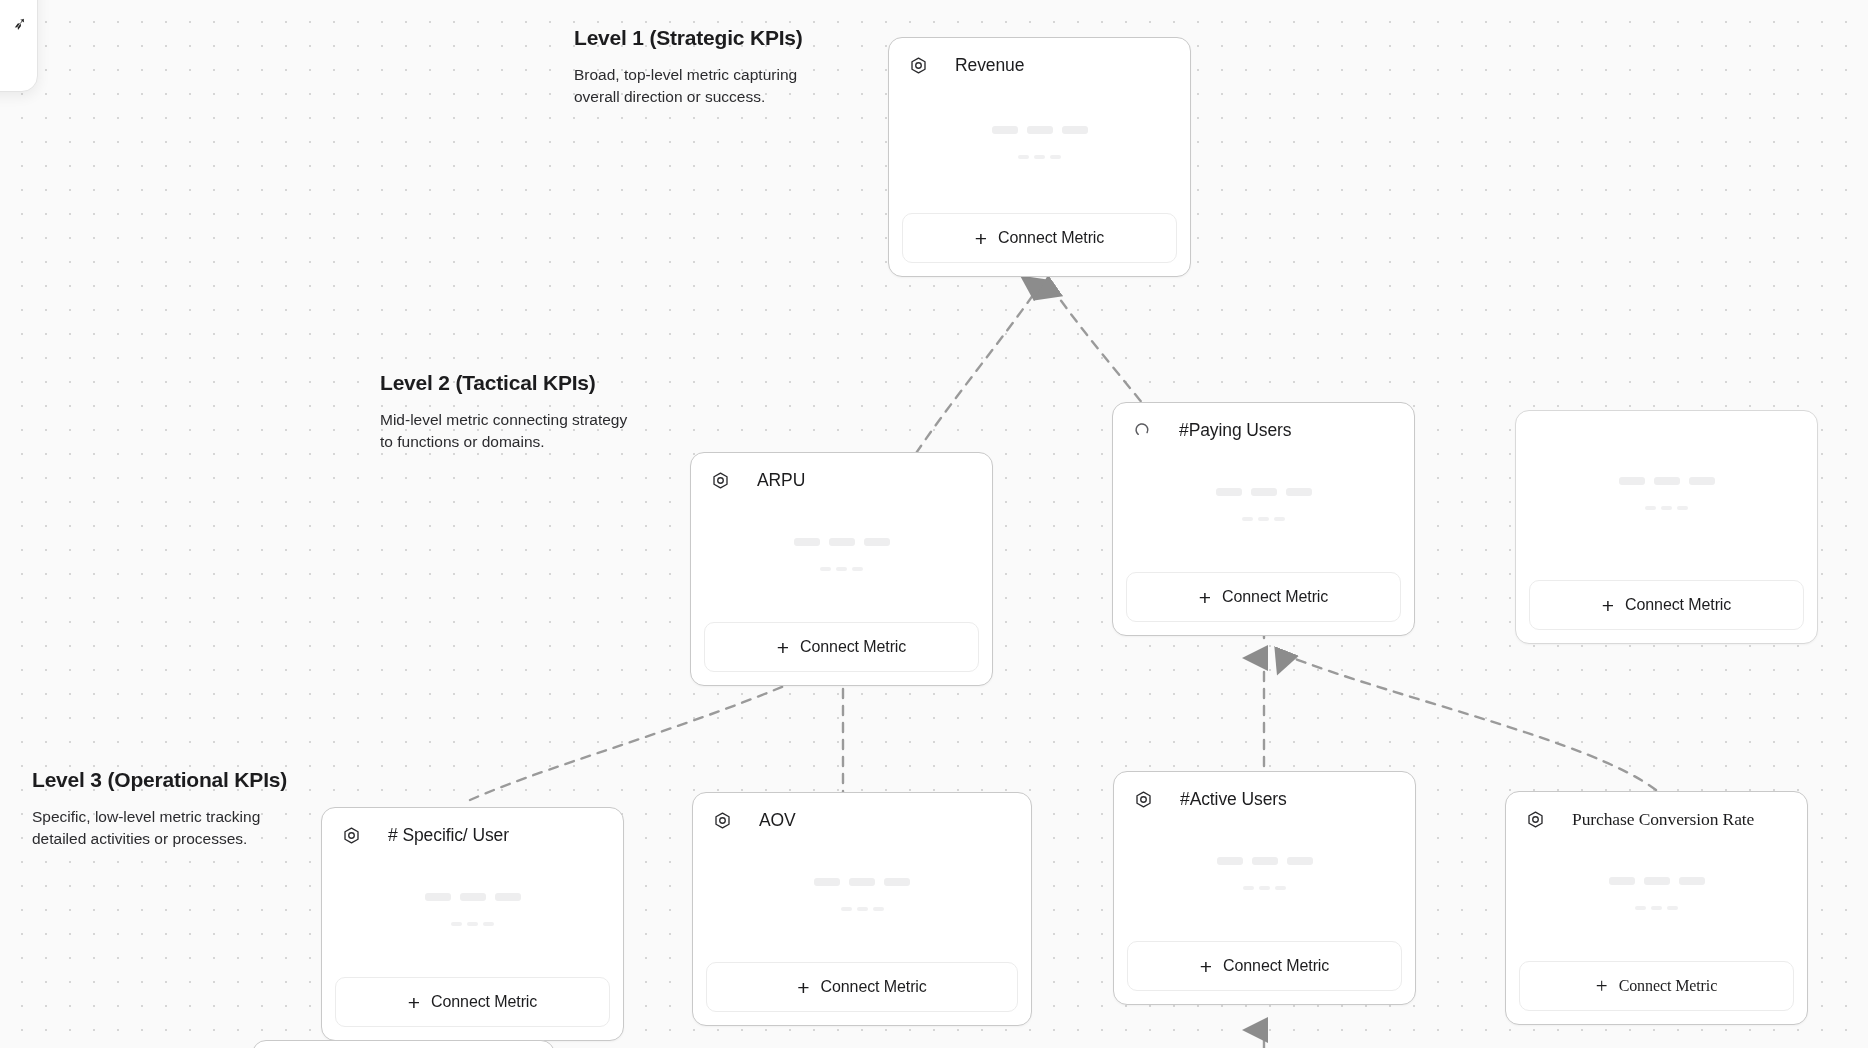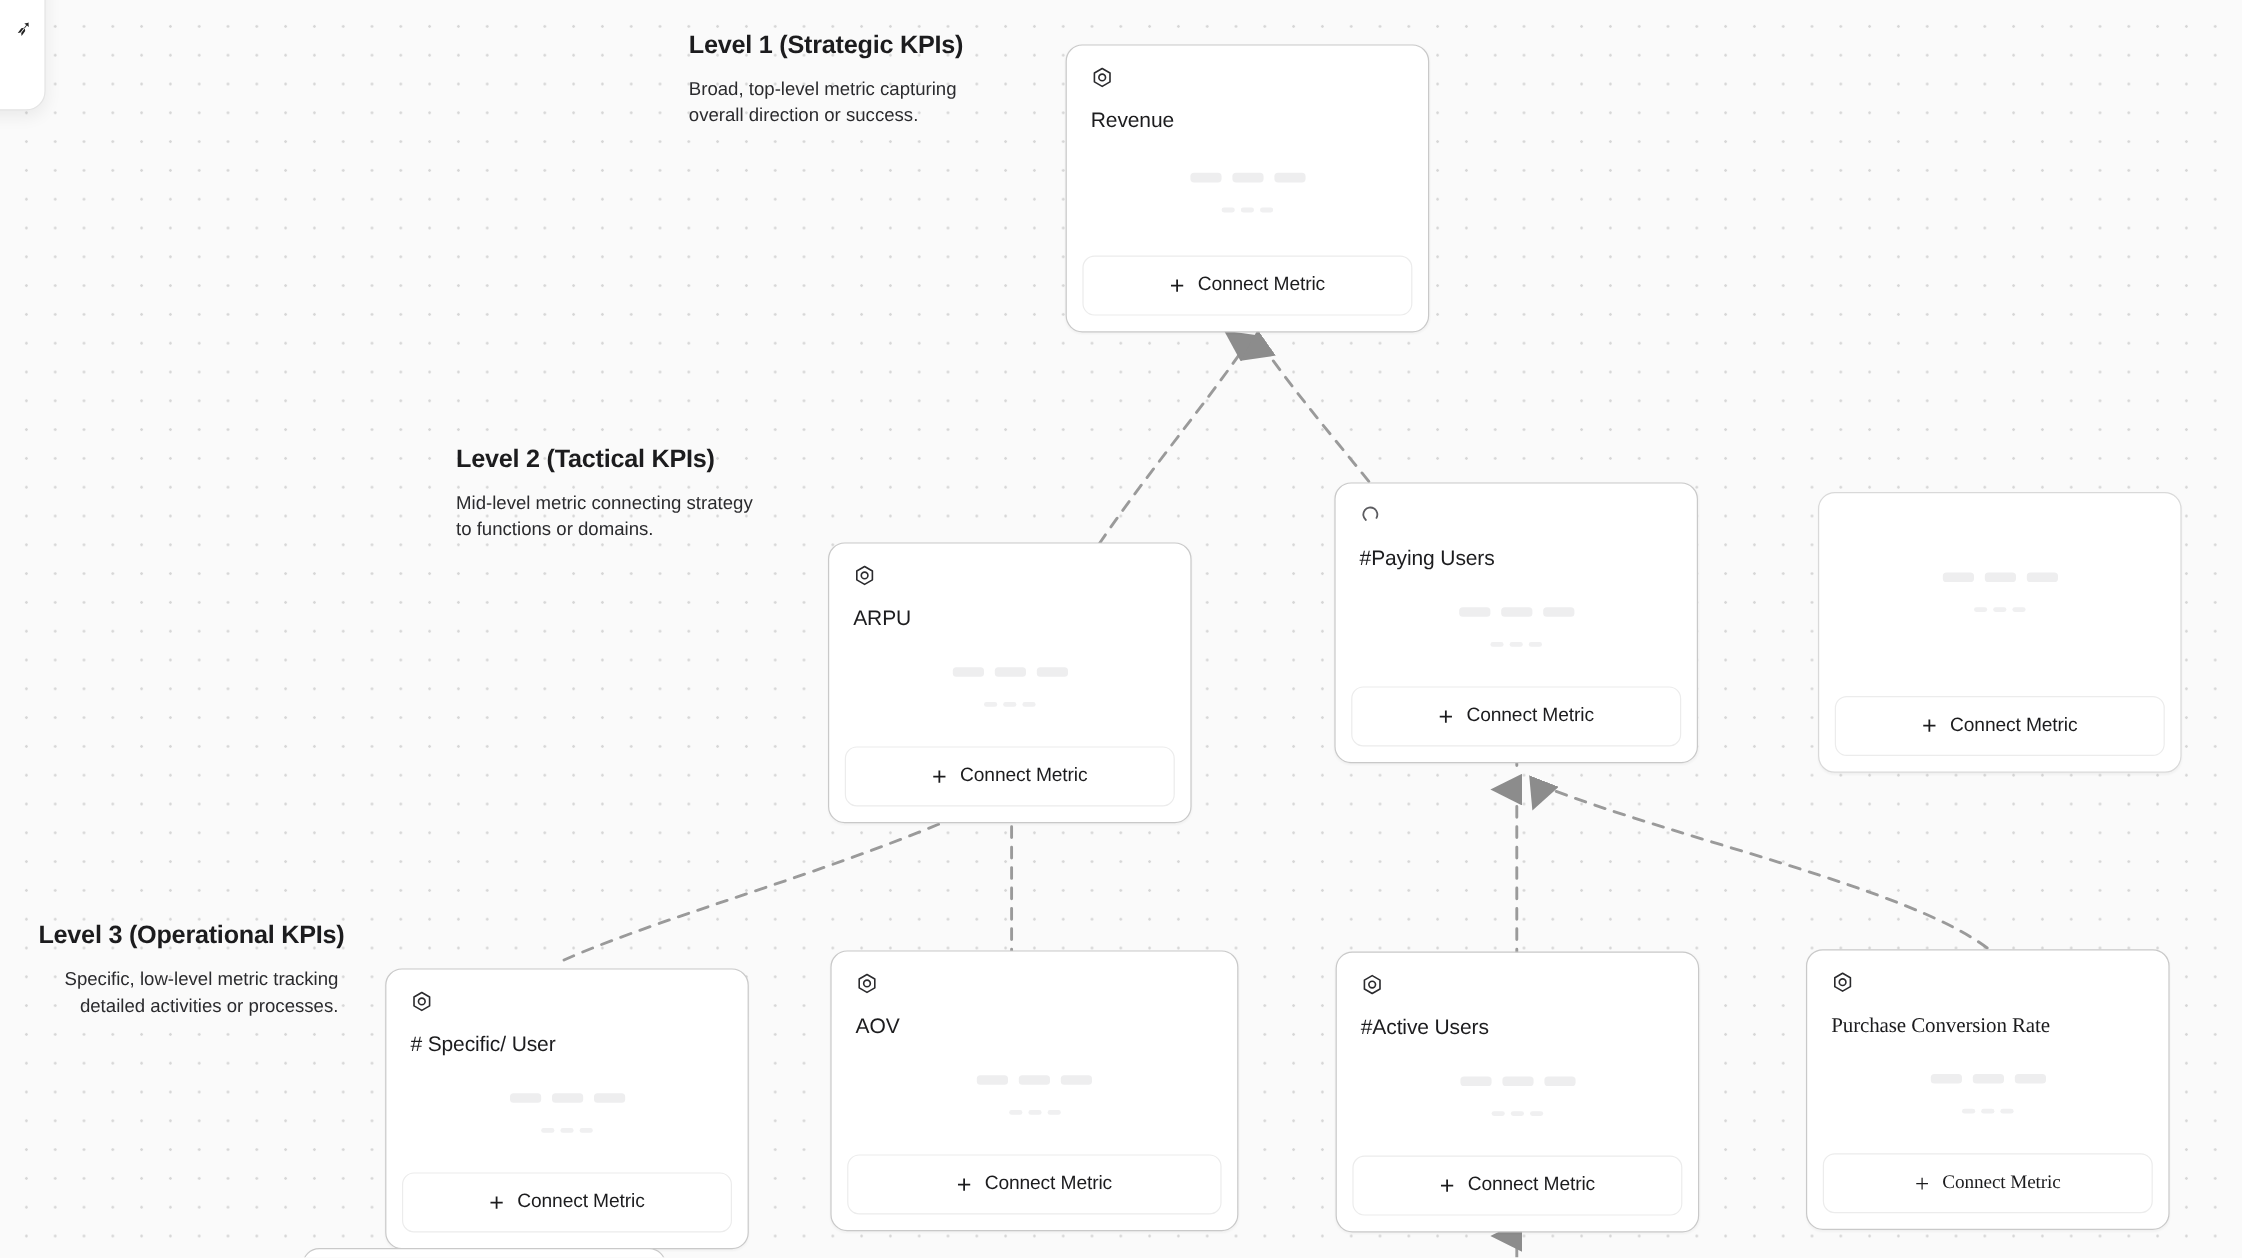--- a/index.html
+++ b/index.html
@@ -63,24 +63,23 @@
     display: flex;
     flex-direction: column;
     box-shadow: 0 1px 2px rgba(0,0,0,0.04);
   }
   .card.muted {
     border-color: #d9d9d9;
   }
 
   .card-head {
     display: flex;
-    align-items: flex-start;
-    gap: 16px;
+    align-items: center;
+    gap: 27px;
     padding: 17px 20px 0 20px;
-    flex-direction: column;
   }
   .card-icon {
     width: 19px;
     height: 19px;
     flex: 0 0 19px;
     display: block;
   }
   .card-title {
     font-size: 17.5px;
     font-weight: 500;
@@ -205,21 +204,21 @@
   <div class="level-label" style="left:574px; top:26px;">
     <div class="level-title">Level 1 (Strategic KPIs)</div>
     <div class="level-desc">Broad, top-level metric capturing overall direction or success.</div>
   </div>
 
   <div class="level-label" style="left:380px; top:371px;">
     <div class="level-title">Level 2 (Tactical KPIs)</div>
     <div class="level-desc">Mid-level metric connecting strategy to functions or domains.</div>
   </div>
 
-  <div class="level-label" style="left:32px; top:768px;text-align:right;">
+  <div class="level-label" style="left:32px; top:768px;">
     <div class="level-title">Level 3 (Operational KPIs)</div>
     <div class="level-desc">Specific, low-level metric tracking detailed activities or processes.</div>
   </div>
 
   <div class="card" style="left:888px; top:37px; width:303px; height:240px;">
     <div class="card-head">
       <svg class="card-icon" viewBox="0 0 24 24" fill="none" stroke="#2b2b2e" stroke-width="1.7">
         <path d="M12 2.6 L20.2 7.3 L20.2 16.7 L12 21.4 L3.8 16.7 L3.8 7.3 Z" stroke-linejoin="round"></path>
         <circle cx="12" cy="12" r="3.5"></circle>
       </svg>
@@ -370,21 +369,21 @@
       </div>
     </div>
     <div class="card-foot">
       <button class="connect-btn">
         <span class="plus">+</span>
         <span class="connect-label">Connect Metric</span>
       </button>
     </div>
   </div>
 
-  <div class="card" style="left:1113px; top:793px; width:303px; height:234px;">
+  <div class="card" style="left:1113px; top:771px; width:303px; height:234px;">
     <div class="card-head">
       <svg class="card-icon" viewBox="0 0 24 24" fill="none" stroke="#2b2b2e" stroke-width="1.7">
         <path d="M12 2.6 L20.2 7.3 L20.2 16.7 L12 21.4 L3.8 16.7 L3.8 7.3 Z" stroke-linejoin="round"></path>
         <circle cx="12" cy="12" r="3.5"></circle>
       </svg>
       <span class="card-title">#Active Users</span>
     </div>
     <div class="card-body">
       <div class="skel-row">
         <span class="skel w1"></span>

